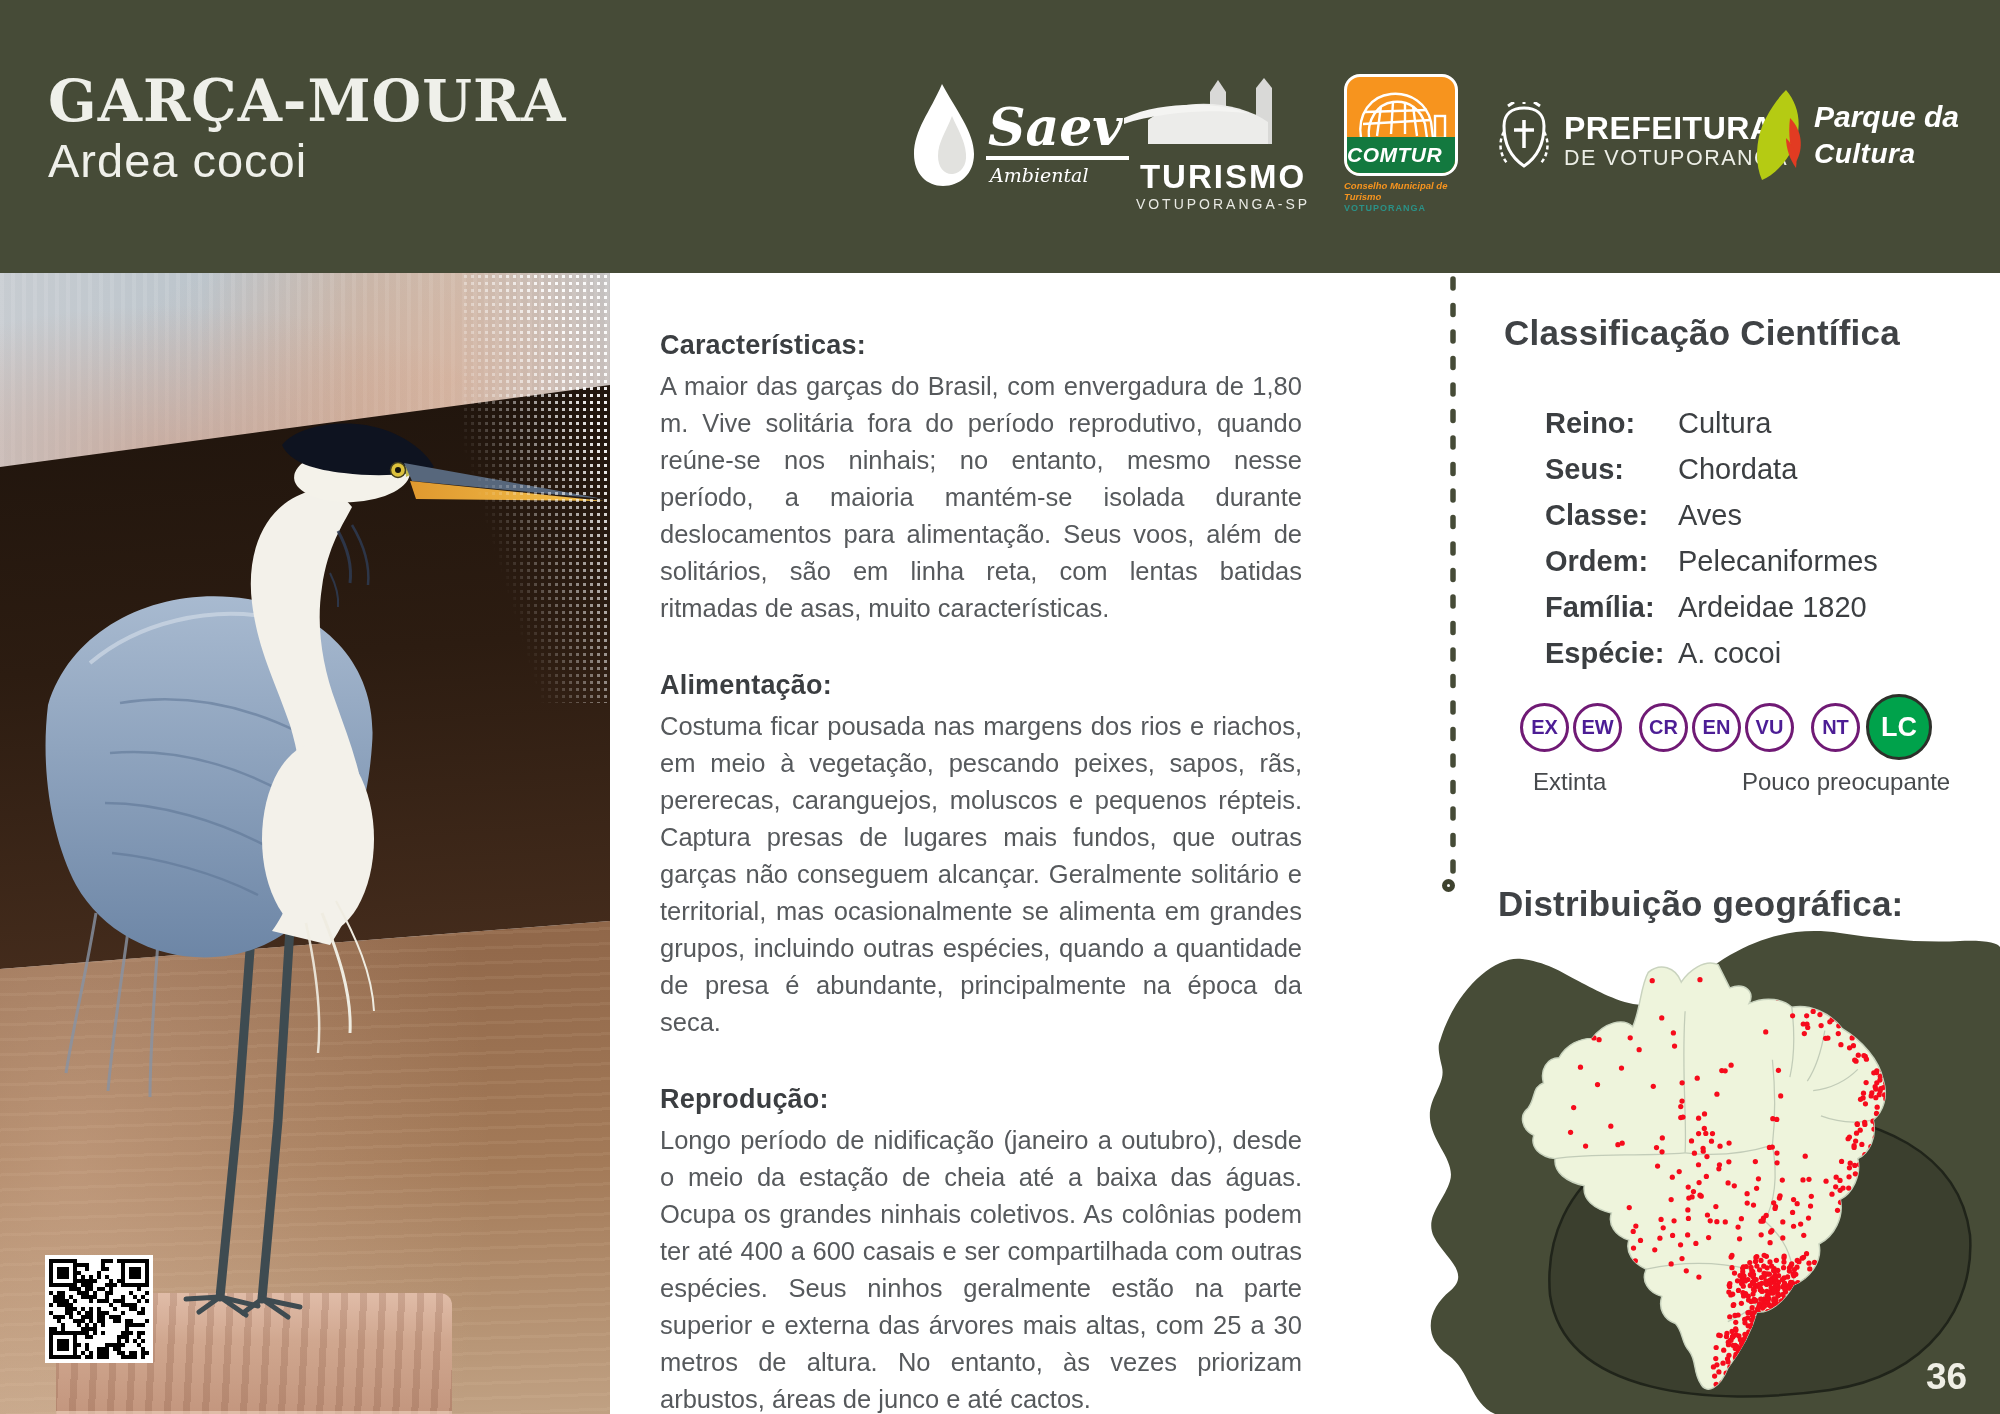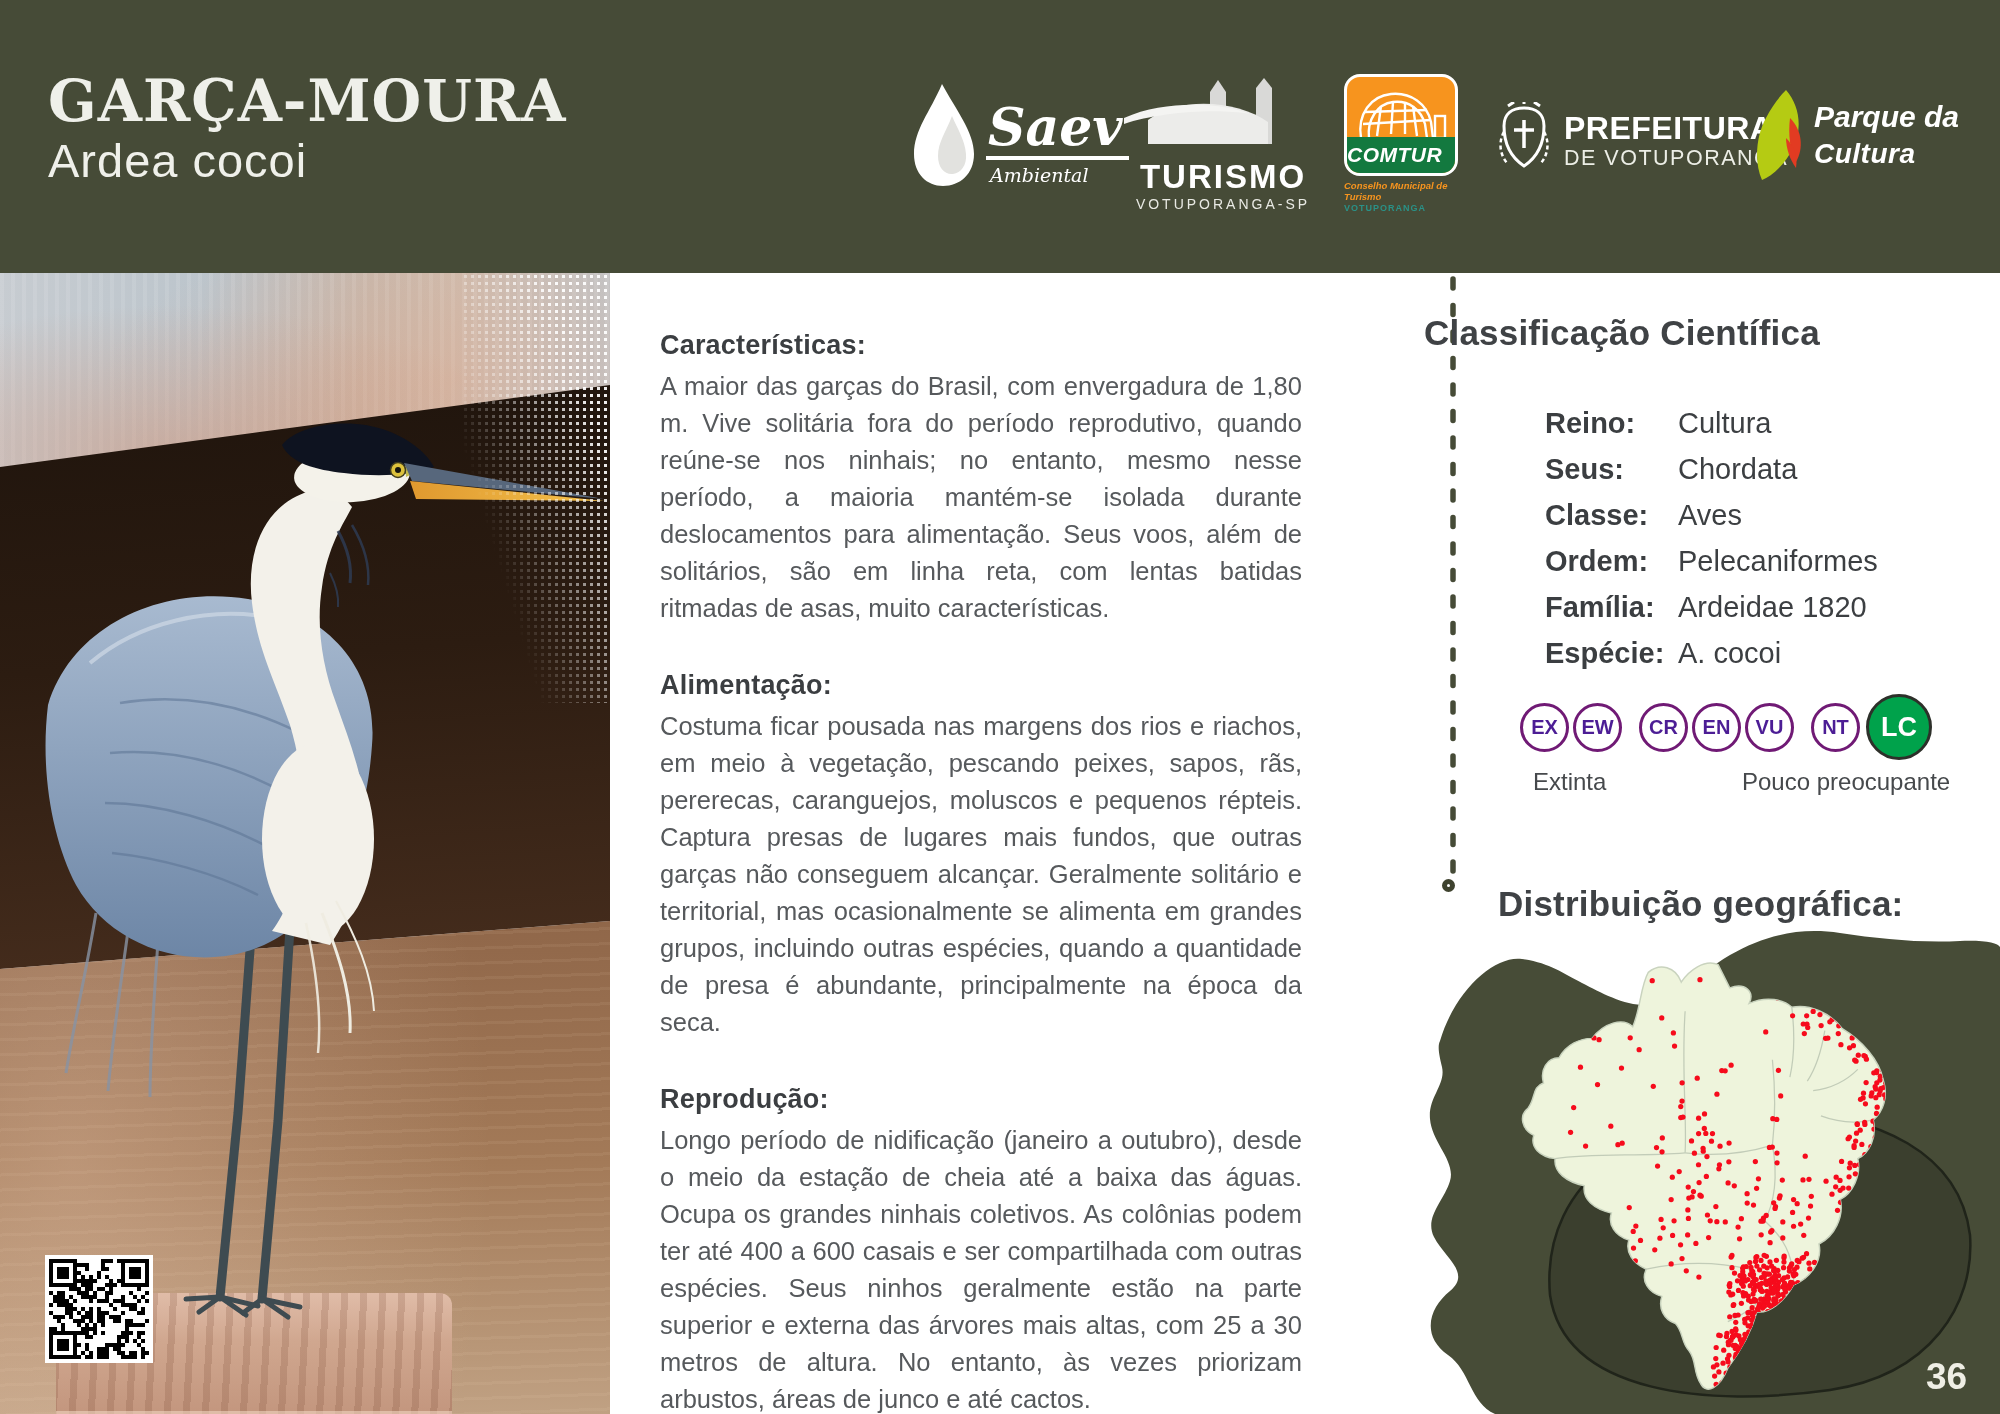--- a/index.html
+++ b/index.html
@@ -79,21 +79,21 @@
   
   .article { position:absolute; left:660px; top:330px; width:642px; }
   .article h3 { font-size:27px; font-weight:700; color:#3b3e41; letter-spacing:.2px; margin-bottom:7px; }
   .article p { font-size:25.5px; line-height:37px; color:#56595c; text-align:justify; margin-bottom:43px; }
 
   
   .divider { position:absolute; left:1446px; top:271px; }
   .div-end { position:absolute; left:1442px; top:879px; width:13px; height:13px; background:#fff; border:5px solid #3f432f; border-radius:50%; }
 
   
-  .sci-heading { position:absolute; left:1424px; top:313px; width:470px; font-size:35px; font-weight:700; color:#3f4245; letter-spacing:.2px; }
+  .sci-heading { position:absolute; left:1504px; top:313px; width:470px; font-size:35px; font-weight:700; color:#3f4245; letter-spacing:.2px; }
   .taxonomy { position:absolute; left:1545px; top:400px; }
   .tax-row { font-size:29px; line-height:46px; color:#3c3f42; white-space:nowrap; }
   .tax-row b { display:inline-block; min-width:133px; font-weight:700; color:#3b3e41; }
   .iucn-row { position:absolute; left:1520px; top:694px; display:flex; align-items:center; }
   .iucn { width:49px; height:49px; border-radius:50%; border:3px solid #701a75; background:#fff;
     color:#4c1d95; font-size:20px; font-weight:700; display:flex; align-items:center; justify-content:center; margin-right:4px; }
   .iucn.gap { margin-left:13px; }
   .iucn.active { width:66px; height:66px; border:3px solid #2d302a; color:#fff; font-size:27px; margin-left:2px; }
   .iucn-label { position:absolute; font-size:24px; color:#46494c; }
   .lbl-left { left:1533px; top:768px; }

